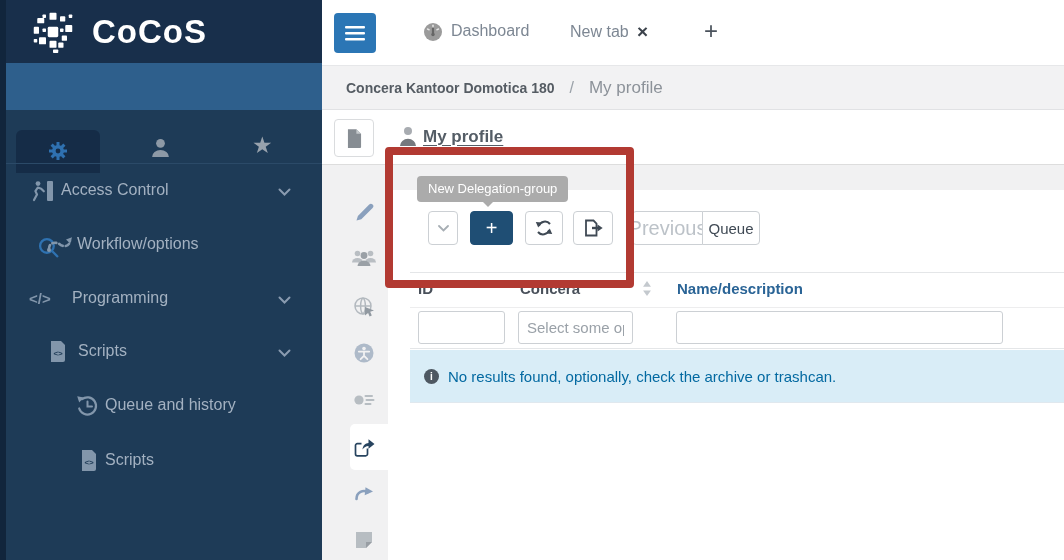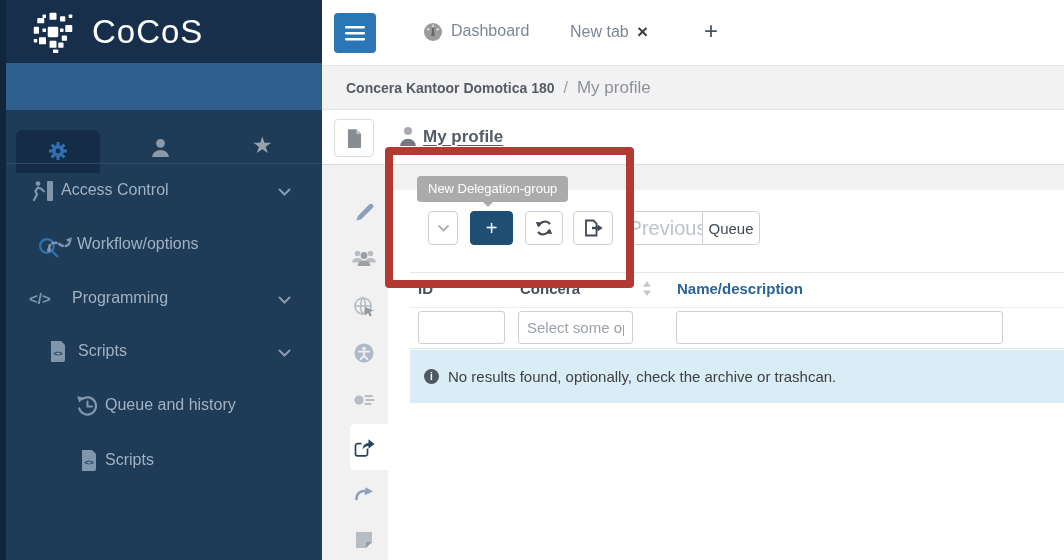--- a/index.html
+++ b/index.html
@@ -6,21 +6,21 @@
   body{background:#fff;font-family:"Liberation Sans",sans-serif}
   .screen{position:relative;width:1064px;height:560px;background:#fff;overflow:hidden}
   .a{position:absolute}
   svg{display:block}
 
   
   .sidebar{left:0;top:0;width:322px;height:560px;background:#1e3b57}
   .side-edge{left:0;top:0;width:6px;height:560px;background:#11253c}
   .logo-bar{left:0;top:0;width:322px;height:63px;background:#182f4b}
   .logo-mark{left:30px;top:11px}
-  .logo-text{left:92px;top:13px;font-size:33px;font-weight:400;color:#fff;letter-spacing:1px}
+  .logo-text{left:92px;top:13px;font-size:33px;font-weight:700;color:#fff;letter-spacing:1px}
   .side-tabs{left:0;top:63px;width:322px;height:47px;background:#2e5f8c}
   .side-tab-active{left:16px;top:67px;width:84px;height:43px;background:#152c47;border-radius:6px 6px 0 0}
   .side-tab-ic{top:73px}
   .star-glyph{font-size:23px;color:#98a2ad;line-height:24px}
   .search-row{left:0;top:110px;width:322px;height:54px;border-bottom:1px solid #2b4a68}
   .search-input{left:70px;top:127px;width:220px;background:transparent;border:none;outline:none;
                 color:#fff;font-size:16px;font-family:"Liberation Sans",sans-serif}
   .m-item{left:0;width:322px;height:30px}
   .m-label{position:absolute;top:4px;font-size:16px;color:#a3b1c1;white-space:nowrap}
   .m-ic{position:absolute;top:3px}
@@ -29,21 +29,21 @@
   
   .hamburger{left:334px;top:13px;width:42px;height:40px;background:#2b76b5;border-radius:4px;
              display:flex;align-items:center;justify-content:center;border:none;cursor:pointer}
   .tb-label{font-size:16px;color:#7d8793;white-space:nowrap}
   .tb-close{left:637px;top:19px;font-size:19px;font-weight:600;color:#3c434c;line-height:26px}
   .tb-plus{left:704px;top:16px;font-size:24px;font-weight:300;color:#4a525c;line-height:30px}
 
   
   .breadcrumb{left:322px;top:65px;width:742px;height:45px;background:#f2f2f3;
               border-top:1px solid #e6e7e9;border-bottom:1px solid #e1e2e4;
-              display:flex;align-items:center;padding-left:24px;gap:9px}
+              display:flex;align-items:center;padding-left:24px;gap:15px}
   .bc-root{font-size:14px;font-weight:700;color:#555c63}
   .bc-sep{font-size:16px;color:#9aa1a8}
   .bc-cur{font-size:17px;color:#8c9299}
 
   
   .doc-btn{left:334px;top:119px;width:40px;height:38px;background:#fff;border:1px solid #dadcde;
            border-radius:4px;display:flex;align-items:center;justify-content:center;cursor:pointer}
   .page-title{left:423px;top:127px;font-size:17px;font-weight:700;color:#545d66;
               text-decoration:underline;text-underline-offset:3px}
 
@@ -77,21 +77,21 @@
   .hline{height:1px;background:#e4e6e8}
   .col-h{top:280px;font-size:15px;font-weight:700;color:#49505a;white-space:nowrap}
   .col-h-link{color:#2a6496}
   .f-input{top:311px;height:33px;border:1px solid #ccd0d4;border-radius:3px;background:#fff;
            font-size:15px;color:#555;padding:0 8px;font-family:"Liberation Sans",sans-serif;outline:none}
   .f-input::placeholder{color:#9aa1a8}
   .alert{left:410px;top:350px;width:654px;height:52px;background:#d9edf7;display:flex;
          align-items:center;padding-left:14px;gap:9px}
   .info-ic{width:15px;height:15px;border-radius:50%;background:#4e5862;color:#fff;font-size:10px;
            font-weight:700;display:flex;align-items:center;justify-content:center;font-style:normal}
-  .alert-text{font-size:15px;color:#404040}
+  .alert-text{font-size:15px;color:#0369a1}
 
   
   .red-rect{left:385px;top:147px;width:249px;height:141px;border:8px solid #b23a32;
             border-radius:4px;z-index:100;pointer-events:none}
 </style>
 </head>
 <body>
 
 <div class="screen">
 

